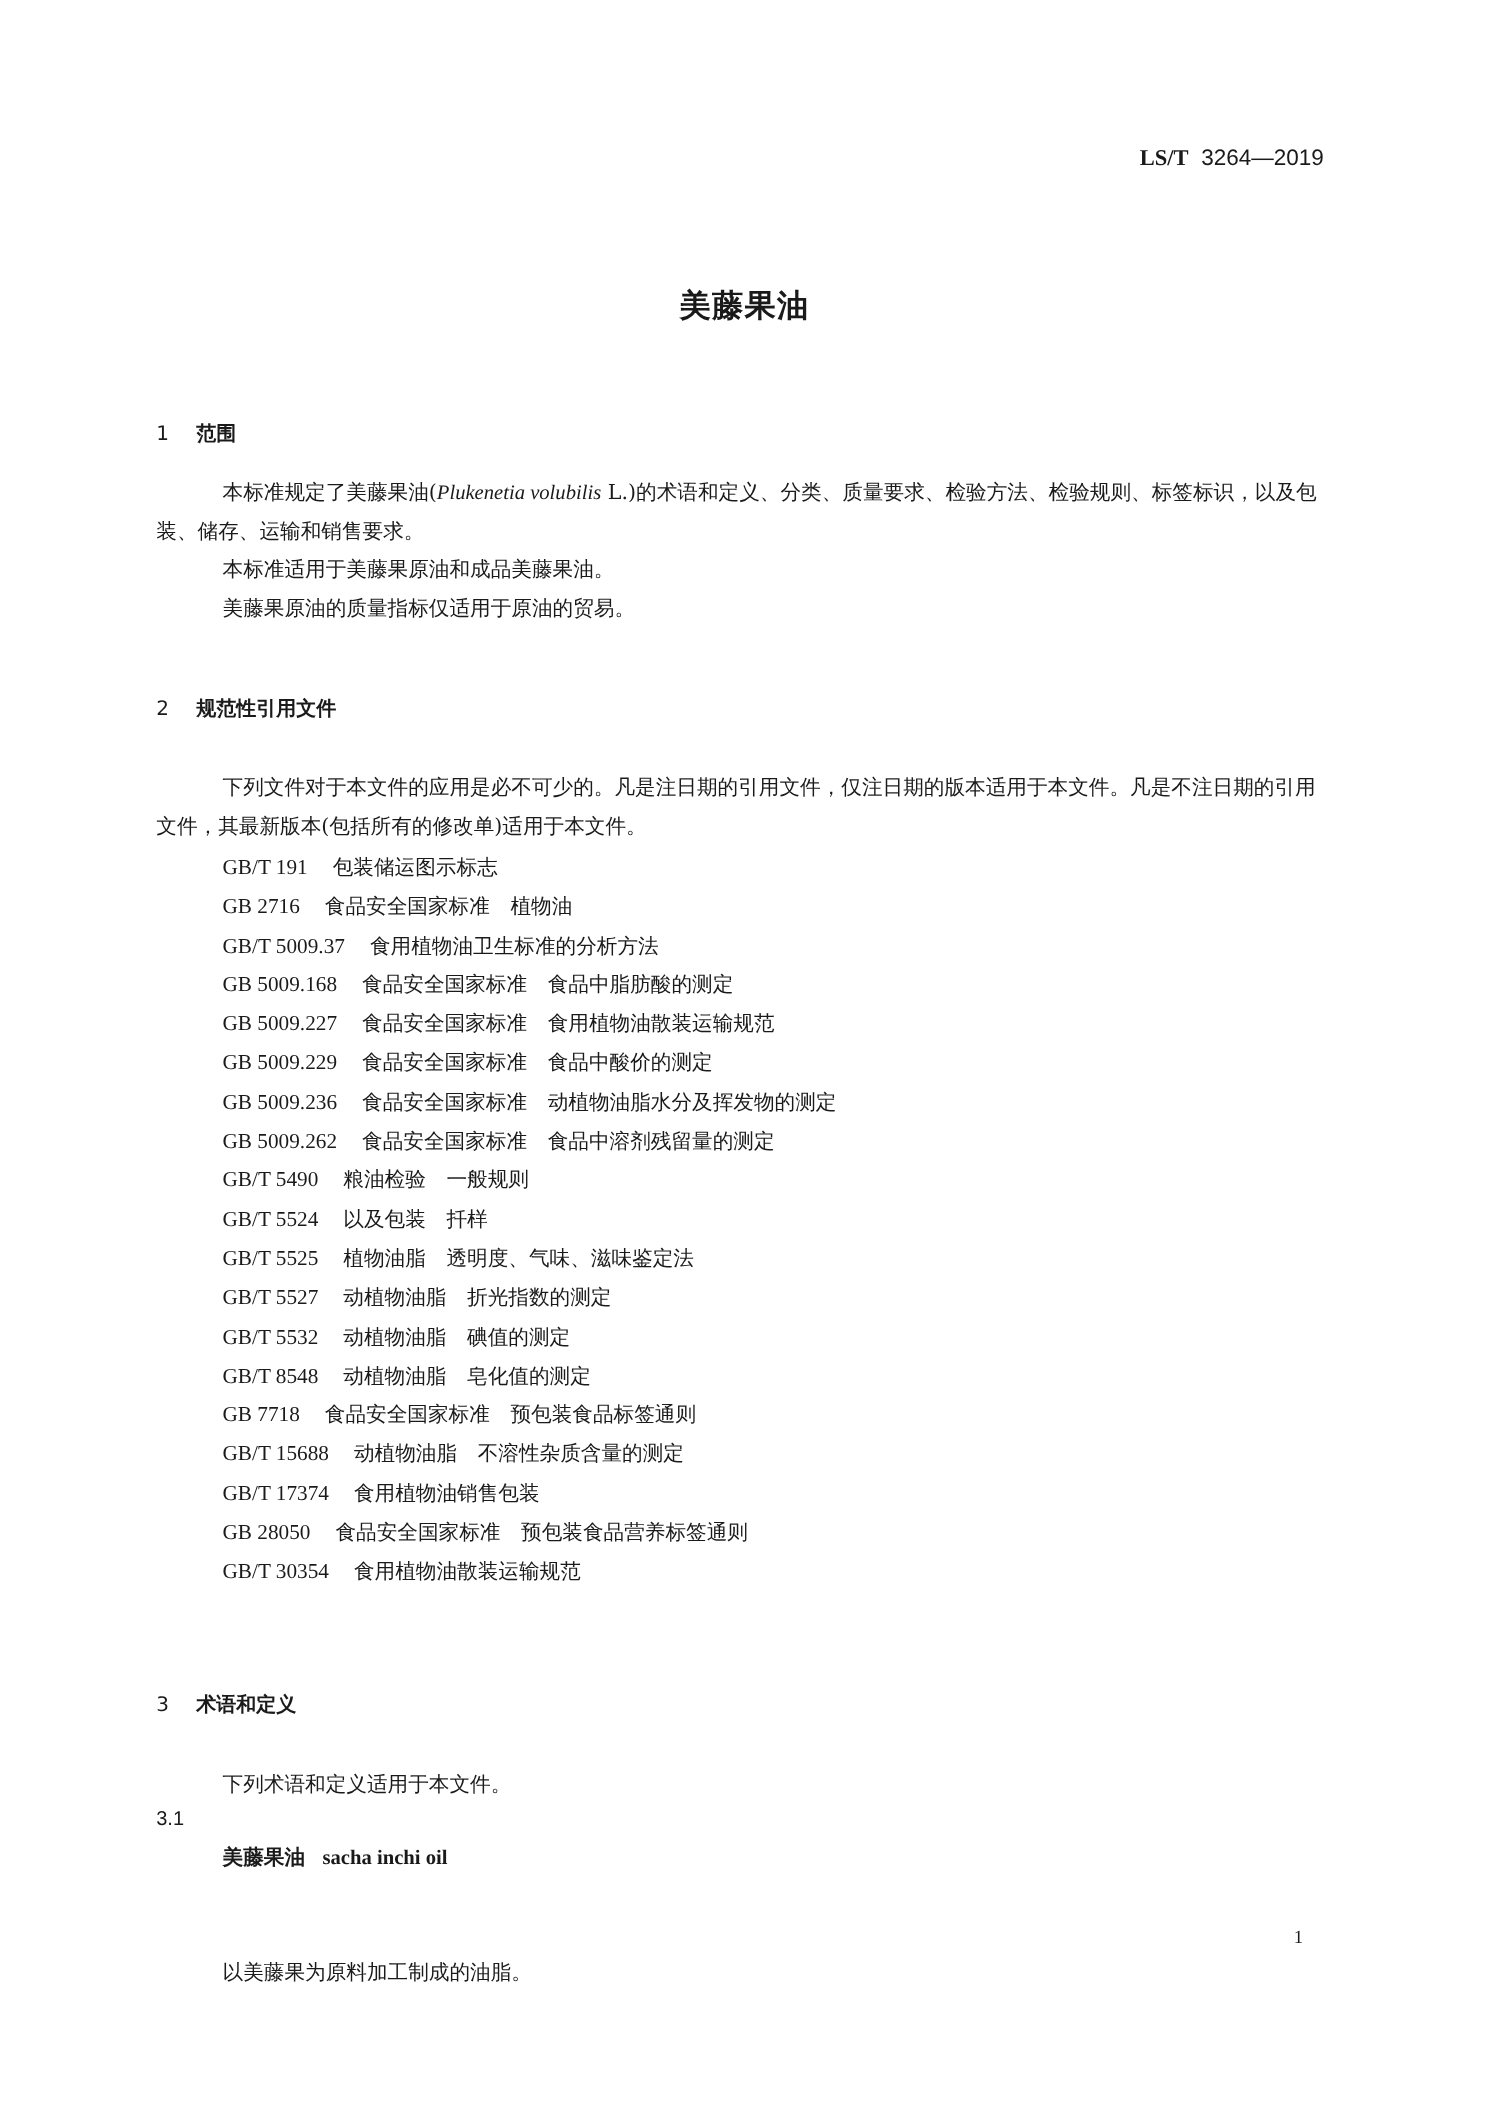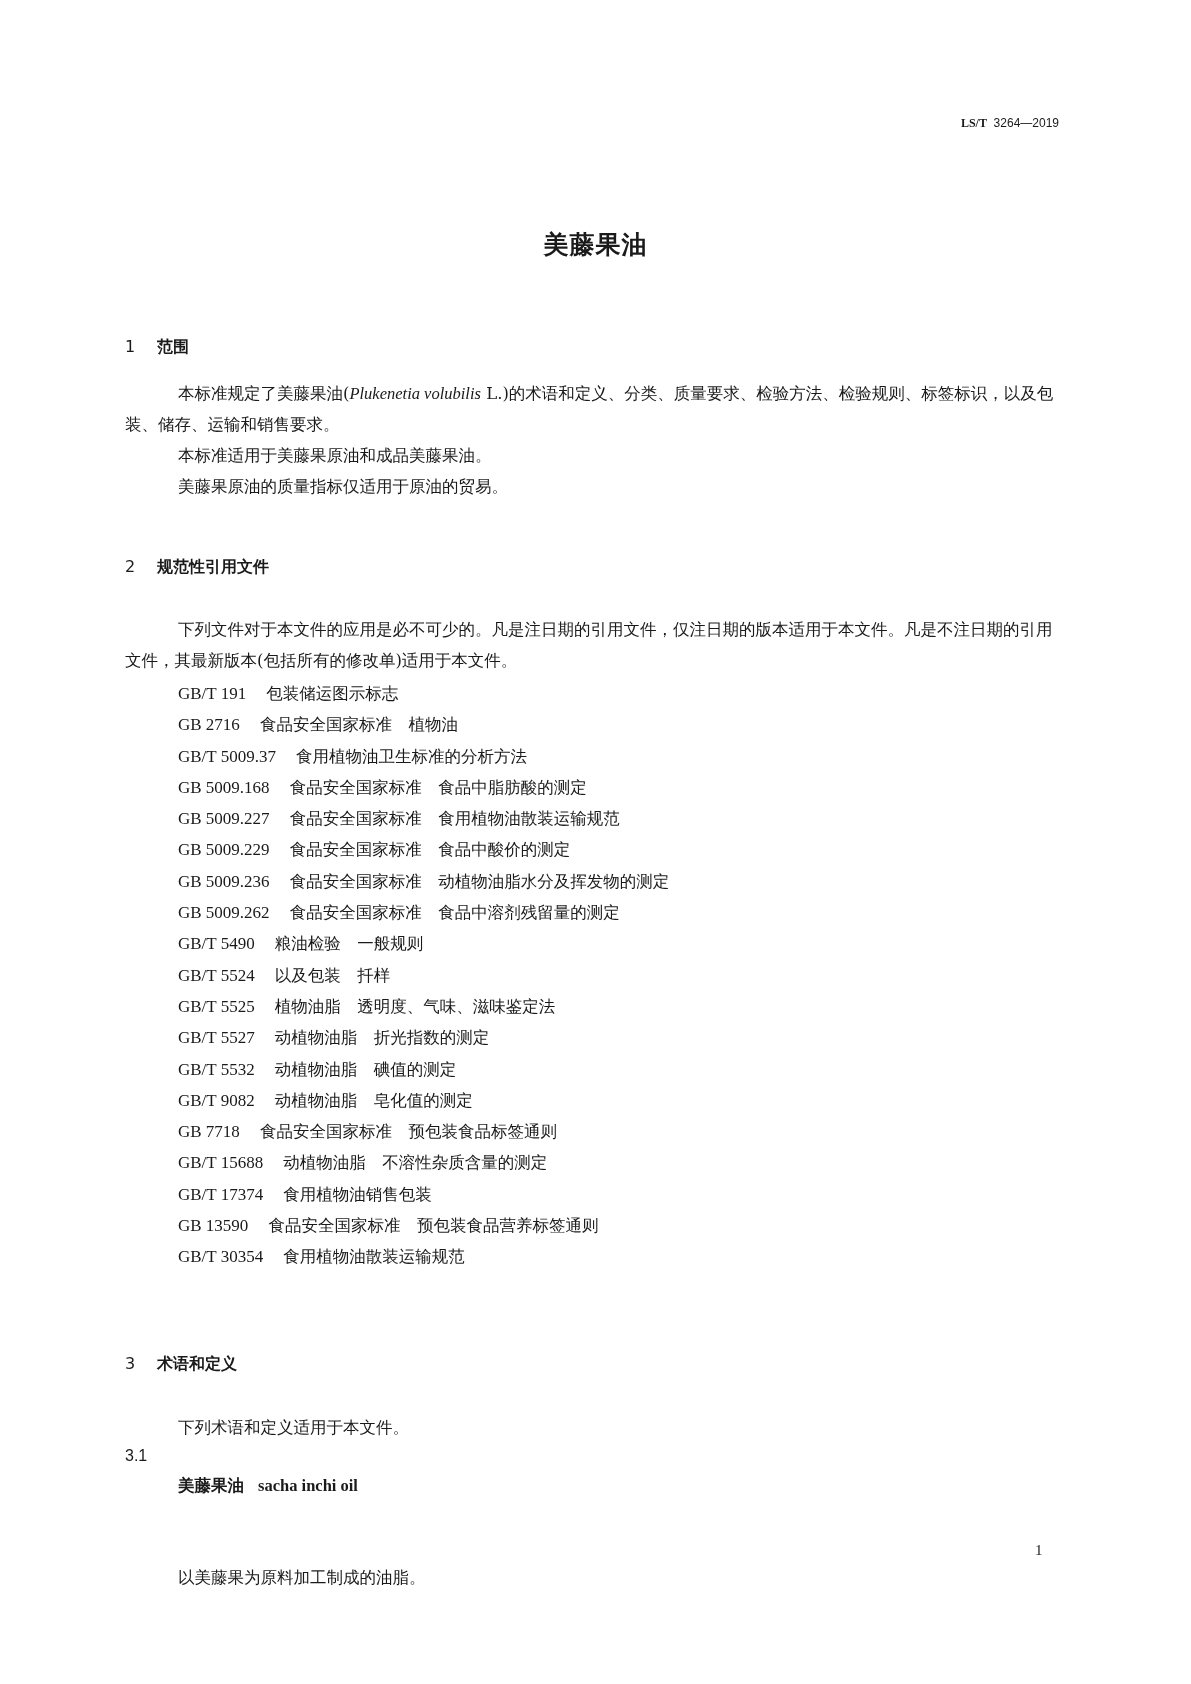--- a/index.html
+++ b/index.html
@@ -1,18 +1,18 @@
 <!DOCTYPE html>
 <html><head>
 <meta charset="utf-8">
 <style>
   html, body { margin: 0; padding: 0; background: #ffffff; }
   body { width: 1191px; height: 1684px; position: relative; overflow: hidden;
          font-family: "DejaVu Serif", "Liberation Serif", serif; color: #1a1a1a; }
-  .std-code { position: absolute; top: 116px; right: 132px; font-size: 12px;
+  .std-code { position: absolute; top: 116px; right: 132px; font-size: 18px;
               font-family: "Liberation Sans", sans-serif; }
   .std-code b { font-family: "Liberation Serif", serif; font-weight: bold; }
   .doc-title { position: absolute; top: 228px; left: 0; width: 100%; text-align: center;
                font-family: "DejaVu Sans", sans-serif; font-weight: bold; font-size: 25px; letter-spacing: 1px; }
   .sec-head { position: absolute; left: 125px; font-family: "DejaVu Sans", sans-serif;
               font-weight: bold; font-size: 16px; }
   .sec-head .num { font-weight: normal; display: inline-block; width: 32px; }
   .para { position: absolute; left: 125px; width: 935px; font-size: 16.5px; line-height: 31px; }
   .indent { text-indent: 53px; }
   .ref-list { position: absolute; left: 178px; top: 678px; font-size: 16.5px; }
@@ -56,25 +56,25 @@
   <div class="ref-item"><span class="ref-code">GB 5009.168</span><span class="gap"></span><span>食品安全国家标准　食品中脂肪酸的测定</span></div>
   <div class="ref-item"><span class="ref-code">GB 5009.227</span><span class="gap"></span><span>食品安全国家标准　食用植物油散装运输规范</span></div>
   <div class="ref-item"><span class="ref-code">GB 5009.229</span><span class="gap"></span><span>食品安全国家标准　食品中酸价的测定</span></div>
   <div class="ref-item"><span class="ref-code">GB 5009.236</span><span class="gap"></span><span>食品安全国家标准　动植物油脂水分及挥发物的测定</span></div>
   <div class="ref-item"><span class="ref-code">GB 5009.262</span><span class="gap"></span><span>食品安全国家标准　食品中溶剂残留量的测定</span></div>
   <div class="ref-item"><span class="ref-code">GB/T 5490</span><span class="gap"></span><span>粮油检验　一般规则</span></div>
   <div class="ref-item"><span class="ref-code">GB/T 5524</span><span class="gap"></span><span>以及包装　扦样</span></div>
   <div class="ref-item"><span class="ref-code">GB/T 5525</span><span class="gap"></span><span>植物油脂　透明度、气味、滋味鉴定法</span></div>
   <div class="ref-item"><span class="ref-code">GB/T 5527</span><span class="gap"></span><span>动植物油脂　折光指数的测定</span></div>
   <div class="ref-item"><span class="ref-code">GB/T 5532</span><span class="gap"></span><span>动植物油脂　碘值的测定</span></div>
-  <div class="ref-item"><span class="ref-code">GB/T 9082</span><span class="gap"></span><span>动植物油脂　皂化值的测定</span></div>
+  <div class="ref-item"><span class="ref-code">GB/T 8548</span><span class="gap"></span><span>动植物油脂　皂化值的测定</span></div>
   <div class="ref-item"><span class="ref-code">GB 7718</span><span class="gap"></span><span>食品安全国家标准　预包装食品标签通则</span></div>
   <div class="ref-item"><span class="ref-code">GB/T 15688</span><span class="gap"></span><span>动植物油脂　不溶性杂质含量的测定</span></div>
   <div class="ref-item"><span class="ref-code">GB/T 17374</span><span class="gap"></span><span>食用植物油销售包装</span></div>
-  <div class="ref-item"><span class="ref-code">GB 13590</span><span class="gap"></span><span>食品安全国家标准　预包装食品营养标签通则</span></div>
+  <div class="ref-item"><span class="ref-code">GB 28050</span><span class="gap"></span><span>食品安全国家标准　预包装食品营养标签通则</span></div>
   <div class="ref-item"><span class="ref-code">GB/T 30354</span><span class="gap"></span><span>食用植物油散装运输规范</span></div>
 </div>
 
 <div class="sec-head" style="top:1354px;">
   <span class="num">3</span><span>术语和定义</span>
 </div>
 <div class="para indent" style="top:1412px;">下列术语和定义适用于本文件。</div>
 <div class="term-num">3.1</div>
 <div class="term-head">
   <span>美藤果油</span><span class="en">sacha inchi oil</span>

